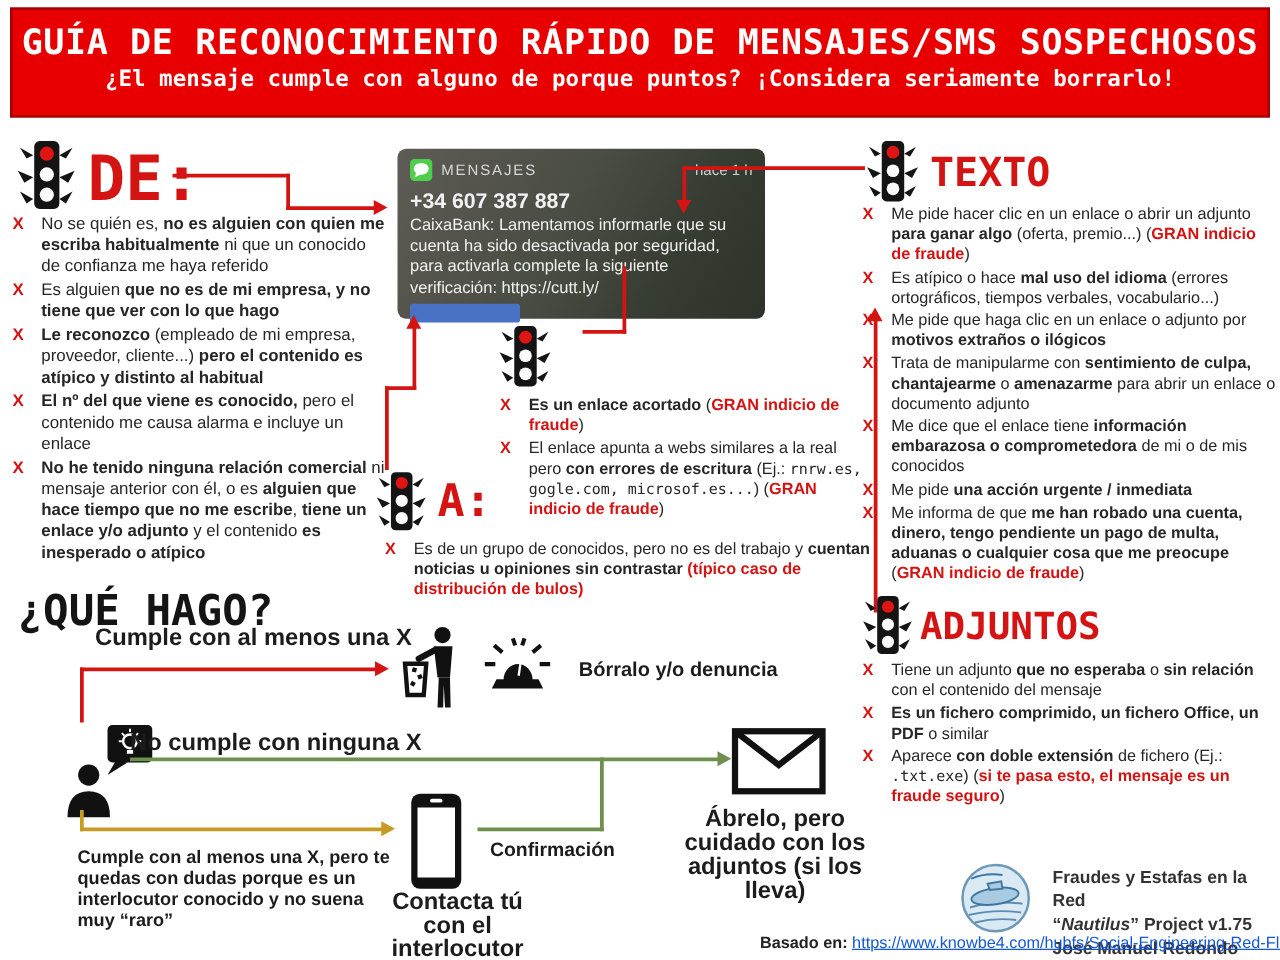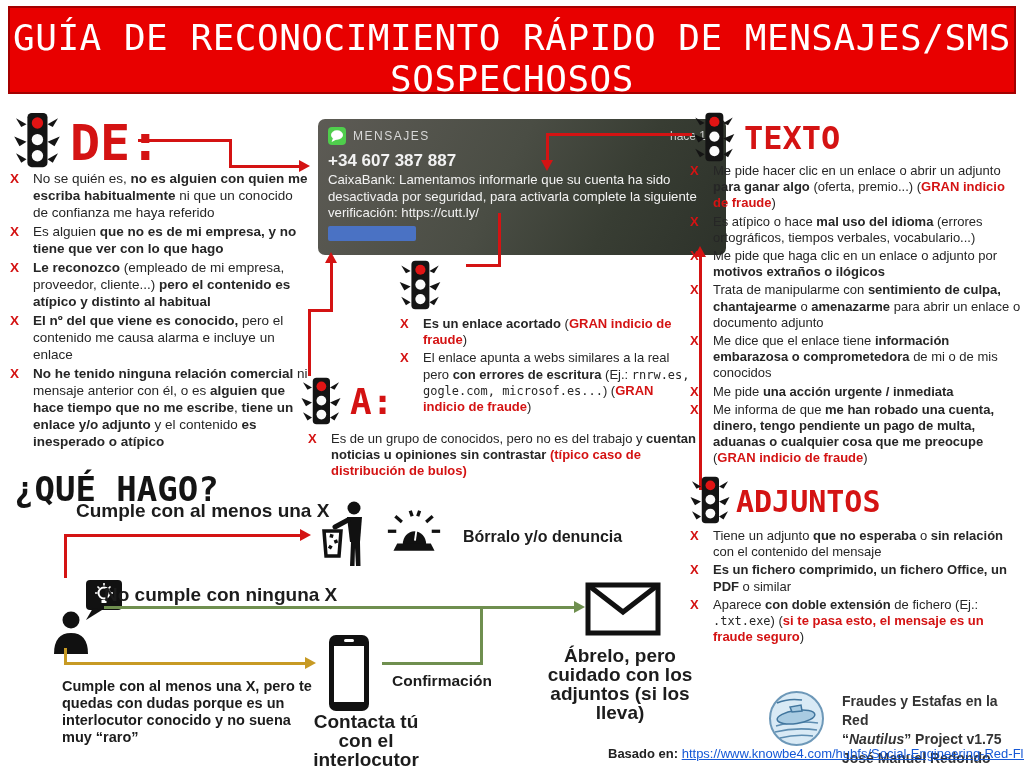--- a/index.html
+++ b/index.html
@@ -3,37 +3,37 @@
 <meta charset="utf-8">
 <style>
   html,body{margin:0;padding:0;background:#fff;}
   #canvas{position:relative;width:1024px;height:768px;background:#fff;overflow:hidden;
           font-family:"Liberation Sans",sans-serif;color:var(--body_text,#262626);}
   .abs{position:absolute;}
   
   .hdr{left:8px;top:6px;width:1008px;height:88px;background:var(--header_bg,#e80000);
        border:2px solid #a40000;box-sizing:border-box;text-align:center;}
   .hdr h1{margin:9px 0 0 0;color:#fff;font-family:"DejaVu Sans Mono",monospace;
-          font-size:36px;letter-spacing:.5px;font-weight:normal;}
+          font-size:28px;letter-spacing:.5px;font-weight:bold;}
   .hdr h2{margin:3px 0 0 0;color:#fff;font-family:"DejaVu Sans Mono",monospace;
           font-size:18px;font-weight:bold;}
   
   .stitle{font-family:"DejaVu Sans Mono",monospace;font-weight:bold;color:var(--accent_red,#d41313);line-height:1;}
   .black{color:#141414;}
   
   .list{line-height:16.2px;font-size:13px;}
   .bullet{display:flex;margin-bottom:2px;}
   .xm{color:var(--accent_red,#d41313);font-weight:bold;flex:0 0 23px;}
   .bt{flex:1;}
   .b{font-weight:bold;}
   .r{color:var(--accent_red,#d41313);}
   .m{font-family:"DejaVu Sans Mono",monospace;font-size:.92em;}
   .i{font-style:italic;}
   
-  .msg{left:318px;top:119px;width:408px;height:136px;border-radius:7px;box-sizing:border-box;
+  .msg{left:318px;top:119px;width:294px;height:136px;border-radius:7px;box-sizing:border-box;
        padding:8px 10px 6px 10px;color:#f2f2f2;
        background:linear-gradient(118deg,#5d5b55,#4a4d44 45%,#383d33 72%,#2d322a);}
   .msg .row{display:flex;align-items:center;gap:7px;}
   .msg .app{font-size:12px;letter-spacing:1.5px;color:#d8d8d8;}
   .msg .time{margin-left:auto;font-size:12px;color:#cfcfcf;}
   .msg .sender{font-size:17px;font-weight:bold;margin-top:6px;}
   .msg .body{font-size:13.2px;line-height:1.26;margin-top:1px;}
   .msg .bar{width:88px;height:15px;background:var(--msg_bar,#4a72c4);margin-top:4px;border-radius:2px;}
   
   .ln{position:absolute;background:var(--ac,var(--accent_red,#d41313));}

